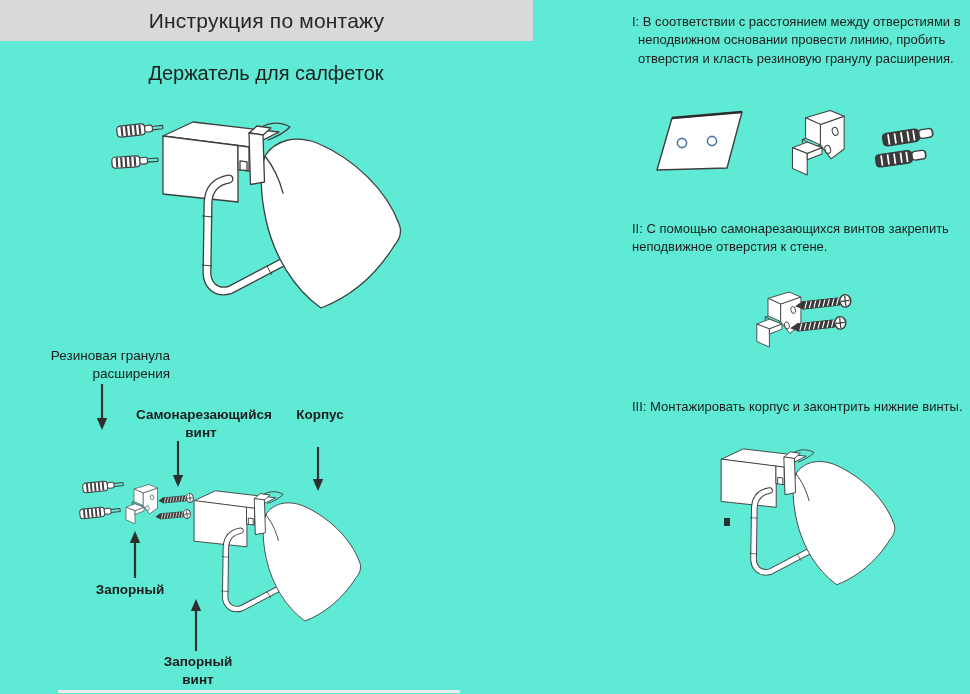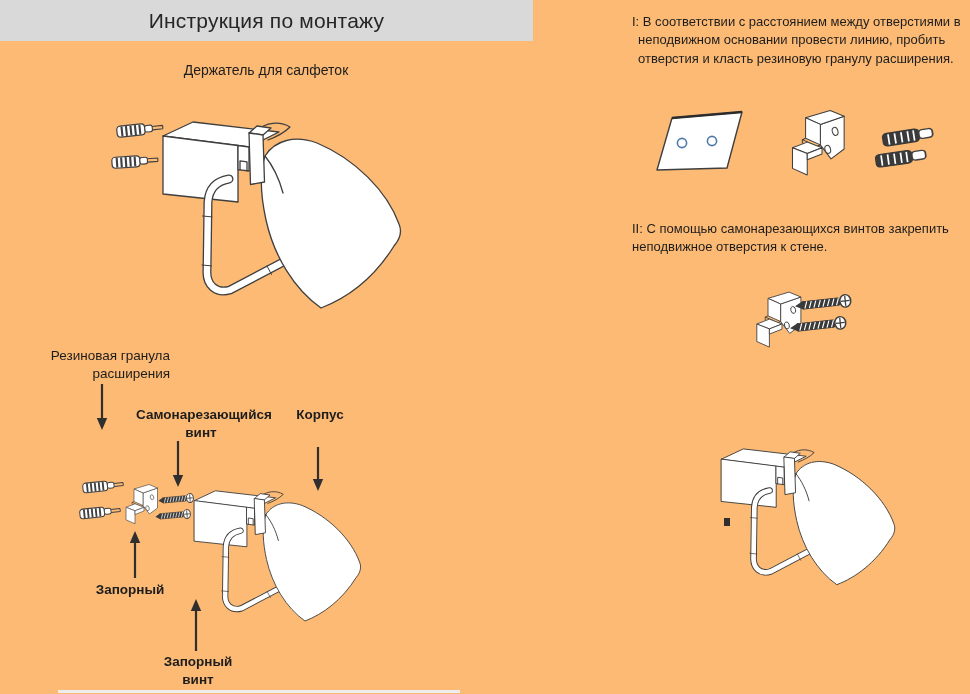--- a/index.html
+++ b/index.html
@@ -1,22 +1,22 @@
 <!DOCTYPE html>
 <html><head>
 <meta charset="utf-8">
 <style>
   html,body{margin:0;padding:0;background:#ffffff;}
-  .page{position:relative;width:970px;height:694px;background:#fdba74;overflow:hidden;
+  .page{position:relative;width:970px;height:694px;background:#5eead4;overflow:hidden;
         font-family:"Liberation Sans",sans-serif;color:#1d1d1d;}
   .titlebar{position:absolute;left:0;top:0;width:533px;height:41px;background:#d9d9d9;
             display:flex;align-items:center;justify-content:center;}
   .titlebar h1{margin:0;font-size:21px;font-weight:400;color:#262626;letter-spacing:.2px;}
   .subtitle{position:absolute;left:6px;top:62px;width:520px;text-align:center;
-            font-size:14px;color:#1d1d1d;}
+            font-size:20px;color:#1d1d1d;}
   .dlabel{position:absolute;font-size:13.5px;line-height:1.32;color:#1d1d1d;text-align:right;}
   .center{text-align:center;font-weight:bold;}
   .steptext{position:absolute;font-size:13px;line-height:1.42;color:#1d1d1d;}
   .hang{padding-left:6px;text-indent:-6px;}
   .nowrap{white-space:nowrap;}
   .abs{position:absolute;}
   .bottom-strip{position:absolute;left:58px;top:690px;width:402px;height:3px;background:#ededed;}
   svg{display:block;}
 </style>
 </head>
@@ -162,19 +162,20 @@
         <use href="#base-part"></use>
       </g>
     <g transform="translate(176,36) rotate(-6 0 7) scale(1.3,1.15)">
         <use href="#screw-dark"></use>
       </g>
     <g transform="translate(171,58) rotate(-6 0 7) scale(1.3,1.15)">
         <use href="#screw-dark"></use>
       </g>
   </svg>
 
+  <div class="steptext nowrap" style="left:632px;top:398px;width:338px">III: Монтажировать корпус и законтрить нижние винты.</div>
   <svg class="abs" style="left:680px;top:432px" width="290" height="218" viewBox="0 0 290 218">
     <use href="#holder" transform="translate(40,14) scale(0.73)"></use>
     <rect x="44" y="86" width="6" height="8" fill="#2f2f2f"></rect>
   </svg>
 
   <div class="bottom-strip"></div>
 </div>
 
 </body></html>

